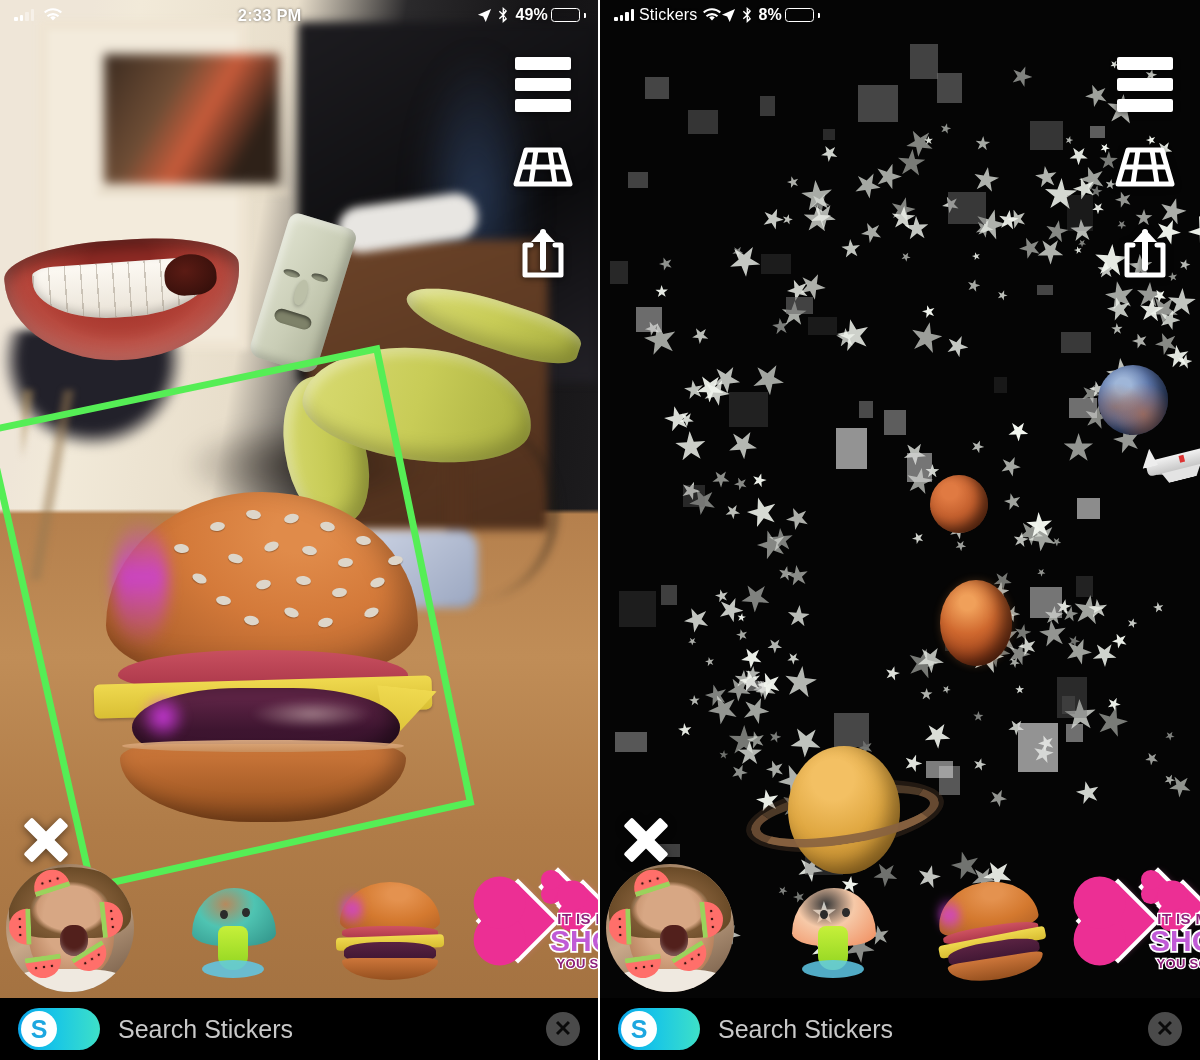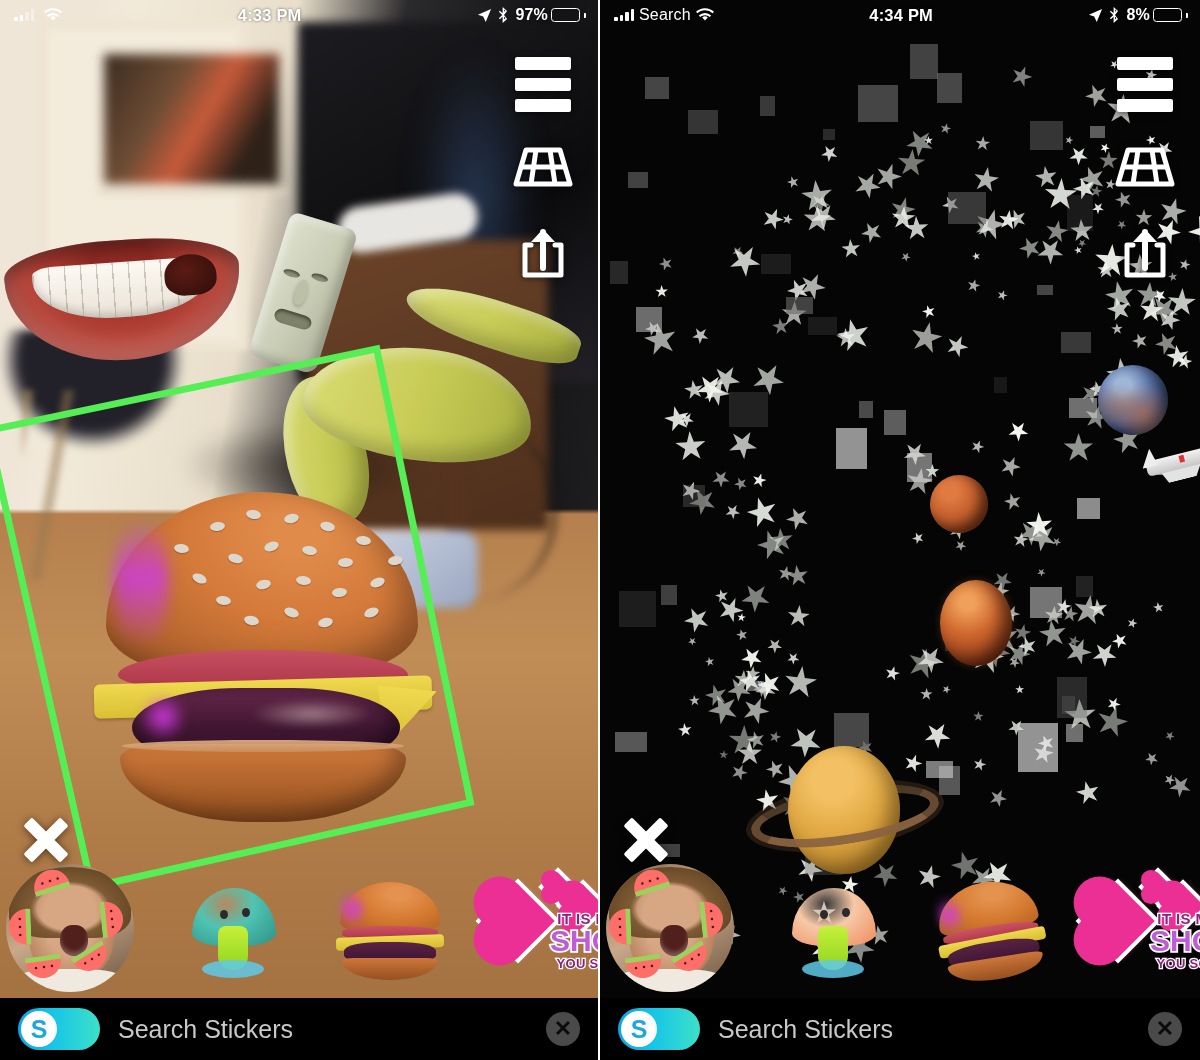--- a/index.html
+++ b/index.html
@@ -394,34 +394,34 @@
         </span>
         <span class="carrier"></span>
         <span class="wifi">
           <svg width="18" height="14" viewBox="0 0 18 14">
               <path d="M9 12.6 6.2 9.4a4.3 4.3 0 0 1 5.6 0z" fill="#fff"></path>
               <path d="M9 7.2c-1.8 0-3.5.7-4.8 1.9L2.8 7.5A9 9 0 0 1 9 5a9 9 0 0 1 6.2 2.5l-1.4 1.6A6.9 6.9 0 0 0 9 7.2z" fill="#fff"></path>
               <path d="M9 2.3c-2.9 0-5.6 1.1-7.6 3L0 3.8A13 13 0 0 1 9 .3a13 13 0 0 1 9 3.5l-1.4 1.5A10.9 10.9 0 0 0 9 2.3z" fill="#fff"></path>
             </svg>
         </span>
       </div>
-      <div class="sb-center">4:33 PM</div>
+      <div class="sb-center">2:33 PM</div>
       <div class="sb-right">
         <span class="loc">
           <svg width="15" height="15" viewBox="0 0 16 16">
               <path d="M15 1 1 7.2l5.6 1.9L9.3 15z" fill="#fff"></path>
             </svg>
         </span>
         <span class="bt">
           <svg width="11" height="16" viewBox="0 0 12 18">
               <path d="M5 0v7L1.8 4.2.8 5.4 4.6 9 .8 12.6l1 1.2L5 11v7l5-4.6L6.6 9 10 4.6zm1.6 5.1L6.6 2.9l1.6 1.5zm0 5.9 1.6 1.5-1.6 1.5z" fill="#fff"></path>
             </svg>
         </span>
         <span class="batt">
-          <span class="batt-pct">97%</span>
+          <span class="batt-pct">49%</span>
           <span class="batt-body">
             <span class="batt-fill" id="battL" style="width: 49%;"></span>
           </span>
           <span class="batt-cap"></span>
         </span>
       </div>
     </div>
 
     <div class="controls">
       <div class="ctl">
@@ -836,30 +836,29 @@
     </div>
 
     <div class="statusbar">
       <div class="sb-left">
         <span class="dots">
           <i></i>
             <i></i>
             <i></i>
             <i></i>
         </span>
-        <span class="carrier">Search</span>
+        <span class="carrier">Stickers</span>
         <span class="wifi">
           <svg width="18" height="14" viewBox="0 0 18 14">
               <path d="M9 12.6 6.2 9.4a4.3 4.3 0 0 1 5.6 0z" fill="#fff"></path>
               <path d="M9 7.2c-1.8 0-3.5.7-4.8 1.9L2.8 7.5A9 9 0 0 1 9 5a9 9 0 0 1 6.2 2.5l-1.4 1.6A6.9 6.9 0 0 0 9 7.2z" fill="#fff"></path>
               <path d="M9 2.3c-2.9 0-5.6 1.1-7.6 3L0 3.8A13 13 0 0 1 9 .3a13 13 0 0 1 9 3.5l-1.4 1.5A10.9 10.9 0 0 0 9 2.3z" fill="#fff"></path>
             </svg>
         </span>
       </div>
-      <div class="sb-center">4:34 PM</div>
       <div class="sb-right">
         <span class="loc">
           <svg width="15" height="15" viewBox="0 0 16 16">
               <path d="M15 1 1 7.2l5.6 1.9L9.3 15z" fill="#fff"></path>
             </svg>
         </span>
         <span class="bt">
           <svg width="11" height="16" viewBox="0 0 12 18">
               <path d="M5 0v7L1.8 4.2.8 5.4 4.6 9 .8 12.6l1 1.2L5 11v7l5-4.6L6.6 9 10 4.6zm1.6 5.1L6.6 2.9l1.6 1.5zm0 5.9 1.6 1.5-1.6 1.5z" fill="#fff"></path>
             </svg>

